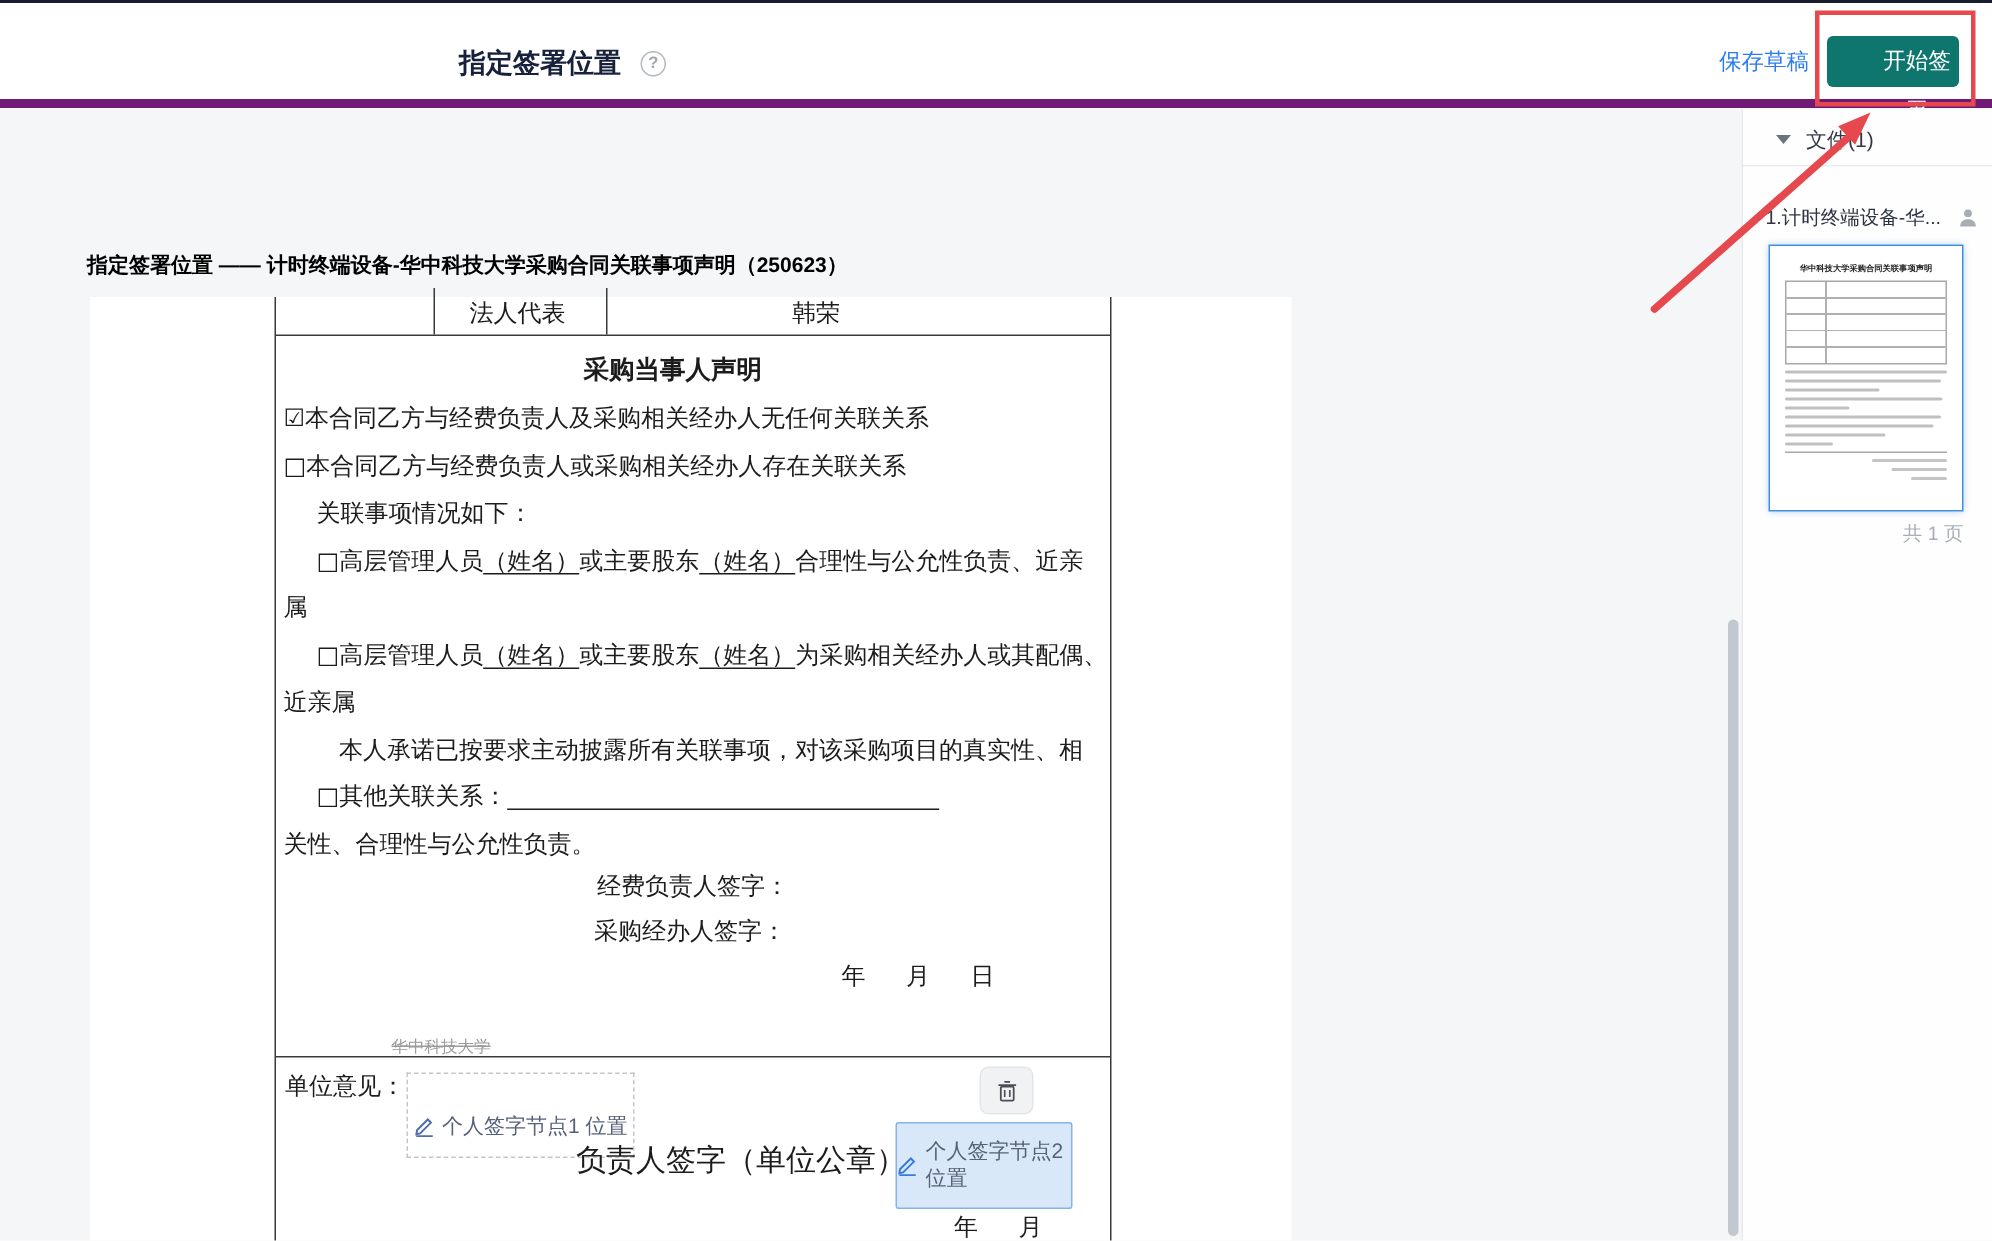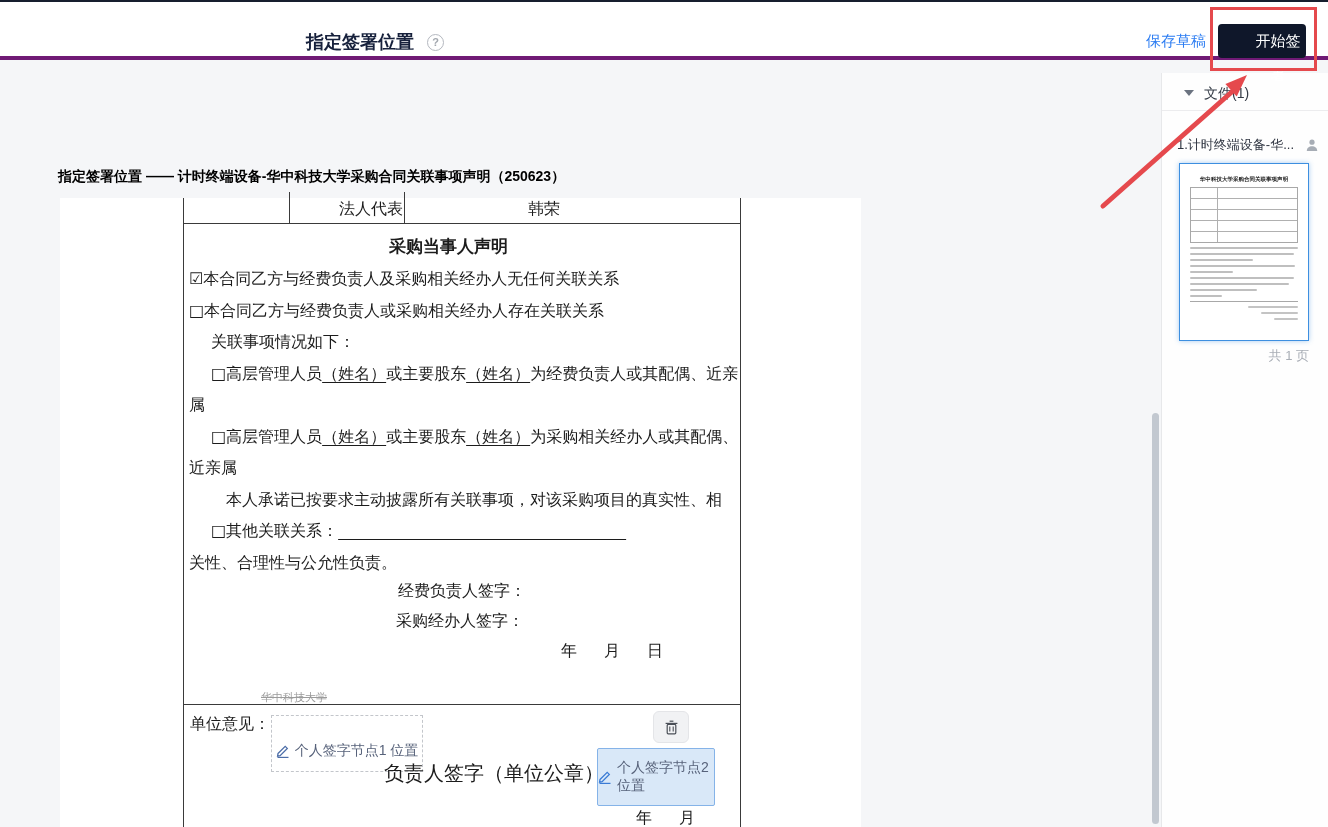--- a/index.html
+++ b/index.html
@@ -4,47 +4,47 @@
 <style>
   * { margin:0; padding:0; box-sizing:border-box; }
   html,body { width:1328px; height:827px; }
   body {
     font-family:"Liberation Sans","DejaVu Sans",sans-serif;
     position:relative; width:1328px; height:827px; overflow:hidden;
     background:#f5f6f8;
   }
 
   
-  .topbar { position:absolute; left:0; top:0; width:1328px; height:60px;
-    background:#fff; border-top:2px solid #161e2e; border-bottom:4px solid #701a75; z-index:5; }
+  .topbar { position:absolute; left:0; top:0; width:1328px; height:72px;
+    background:#fff; border-top:2px solid #161e2e; border-bottom:6px solid #701a75; z-index:5; }
   .page-title { position:absolute; left:306px; top:28px; font-size:18px; font-weight:bold; color:#17213c; }
   .help-icon { position:absolute; left:427px; top:32px; width:17px; height:17px; border:1.5px solid #b4b8bf;
     border-radius:50%; color:#a2a7ae; font-size:11px; font-weight:bold; text-align:center; line-height:14px; }
   .save-draft { position:absolute; left:1146px; top:30px; font-size:15px; color:#2b7cf2; cursor:pointer; }
-  .start-sign { position:absolute; left:1218px; top:22px; width:88px; height:34px; background:#0f172a;
+  .start-sign { position:absolute; left:1218px; top:22px; width:88px; height:34px; background:#0f766e;
     border:none; border-radius:4px; color:#fff; font-size:15px; line-height:34px; text-align:center; cursor:pointer;padding-left:32px; }
 
   
   .anno-box { position:absolute; left:1210px; top:7px; width:107px; height:64px;
     border:3px solid #e5494d; z-index:50; pointer-events:none; }
   .anno-arrow { position:absolute; left:1085px; top:62px; width:180px; height:155px; z-index:50; pointer-events:none; }
 
   
   .canvas { position:absolute; left:0; top:73px; width:1161px; height:754px; background:#f5f6f8; }
   .breadcrumb { position:absolute; left:58px; top:95px; font-size:14px; font-weight:600; color:#000000; }
   .paper { position:absolute; left:60px; top:125px; width:801px; height:702px; background:#fff; }
 
   
   .doc { position:absolute; left:123px; top:0; width:558px; height:633px;
     font-family:"DejaVu Serif","Liberation Serif",serif; color:#1c1c1c;
     border-left:1px solid #3a3a3a; border-right:1px solid #3a3a3a; border-bottom:1px solid #3a3a3a; }
   .doc-row1 { position:absolute; left:0; top:0; width:100%; height:26px; border-bottom:1px solid #3a3a3a; }
   .doc-row1 .v1 { position:absolute; left:105px; top:-6px; bottom:0; width:1px; background:#3a3a3a; }
   .doc-row1 .v2 { position:absolute; left:220px; top:-6px; bottom:0; width:1px; background:#3a3a3a; }
-  .cell-label { position:absolute; left:129px; top:1px; font-size:16px;margin-left:26px; }
+  .cell-label { position:absolute; left:129px; top:1px; font-size:16px; }
   .cell-value { position:absolute; left:344px; top:1px; font-size:16px; }
   .doc-main { position:absolute; left:0; top:26px; width:100%; height:480px; }
   .doc-section-title { position:absolute; left:205px; top:11px; font-size:17px; font-weight:bold; }
   .doc-lines { position:absolute; left:0; top:39px; width:100%; font-size:16px; line-height:31.5px; }
   .doc-line { padding-left:5px; white-space:nowrap; }
   .doc-line.indent-1 { padding-left:27px; }
   .doc-line.indent-2 { padding-left:42px; }
   .doc-line span.u { text-decoration:underline; text-underline-offset:3px; }
   .sig1 { position:absolute; left:214px; top:357px; font-size:16px; }
   .sig2 { position:absolute; left:212px; top:387px; font-size:16px; }
@@ -118,21 +118,21 @@
         <span class="cell-label">法人代表</span>
         <span class="cell-value">韩荣</span>
       </div>
 
       <div class="doc-main">
         <div class="doc-section-title">采购当事人声明</div>
         <div class="doc-lines">
             <div class="doc-line indent-0"><span>☑本合同乙方与经费负责人及采购相关经办人无任何关联关系</span></div>
             <div class="doc-line indent-0"><span>□本合同乙方与经费负责人或采购相关经办人存在关联关系</span></div>
             <div class="doc-line indent-1"><span>关联事项情况如下：</span></div>
-            <div class="doc-line indent-1"><span>□高层管理人员</span><span class="u">（姓名）</span><span>或主要股东</span><span class="u">（姓名）</span><span>为经费负责人或其配偶、近亲</span></div>
+            <div class="doc-line indent-1"><span>□高层管理人员</span><span class="u">（姓名）</span><span>或主要股东</span><span class="u">（姓名）</span><span>合理性与公允性负责、近亲</span></div>
             <div class="doc-line indent-0"><span>属</span></div>
             <div class="doc-line indent-1"><span>□高层管理人员</span><span class="u">（姓名）</span><span>或主要股东</span><span class="u">（姓名）</span><span>为采购相关经办人或其配偶、</span></div>
             <div class="doc-line indent-0"><span>近亲属</span></div>
             <div class="doc-line indent-2"><span>本人承诺已按要求主动披露所有关联事项，对该采购项目的真实性、相</span></div>
             <div class="doc-line indent-1"><span>□其他关联关系：</span><span class="u">　　　　　　　　　　　　　　　　　　</span></div>
             <div class="doc-line indent-0"><span>关性、合理性与公允性负责。</span></div>
           </div>
         <div class="sig1">经费负责人签字：</div>
         <div class="sig2">采购经办人签字：</div>
         <div class="date1">年　月　日</div>

